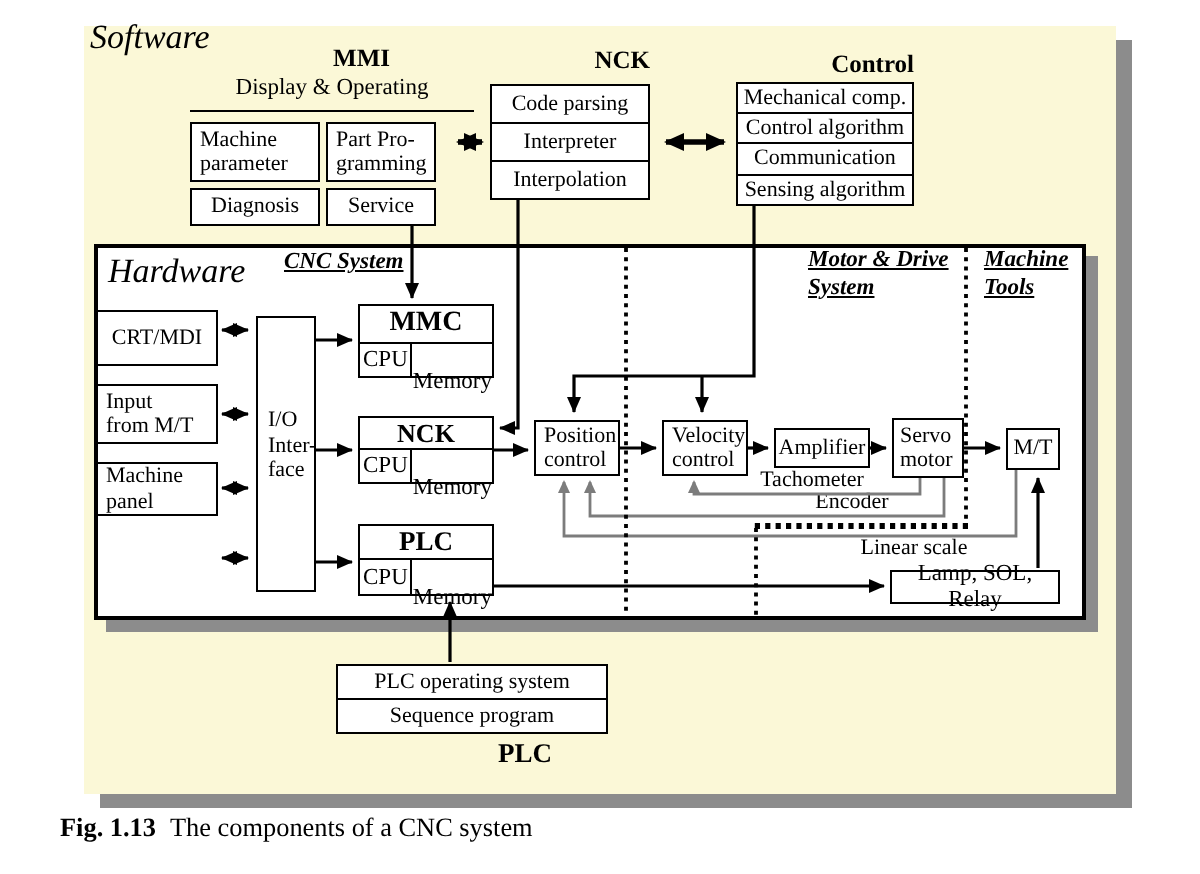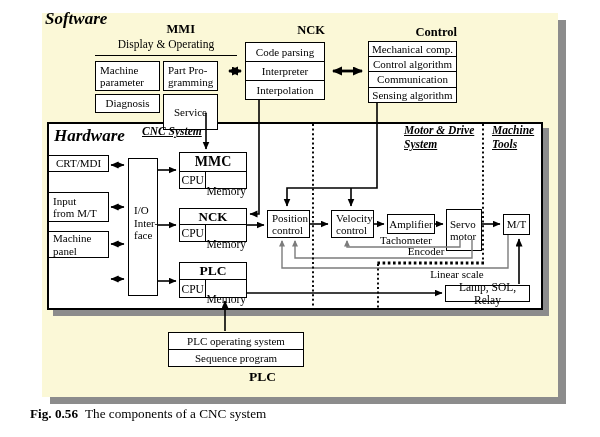--- a/index.html
+++ b/index.html
@@ -19,21 +19,21 @@
   .stack .row{border-top:1.2px solid var(--ink,#000);display:flex;align-items:center;
               justify-content:center;font-size:11px;text-align:center;}
   .stack .row:first-child{border-top:none;}
   .unit{background:var(--box-bg,#fff);border:1.8px solid var(--ink,#000);}
   .unit .t{font-weight:bold;text-align:center;border-bottom:1.4px solid var(--ink,#000);
            display:flex;align-items:center;justify-content:center;}
   .unit .cells{display:flex;}
   .unit .cpu{width:29px;border-right:1.4px solid var(--ink,#000);text-align:center;
              font-size:11.5px;display:flex;align-items:center;justify-content:center;}
   .unit .mem{flex:1;text-align:center;font-size:11.5px;display:flex;align-items:center;justify-content:center;margin-top:19px;}
-  .h1{font-weight:bold;font-style:italic;font-size:17px;}
+  .h1{font-weight:normal;font-style:italic;font-size:17px;}
   .h2{font-weight:bold;font-size:12.5px;text-align:right;}
   .sec{font-weight:bold;font-style:italic;font-size:11.5px;line-height:13.5px;
        text-decoration:underline;white-space:pre-line;}
   .lbl{font-size:11px;text-align:center;line-height:11px;}
   .grp{font-size:11.5px;text-align:center;border-bottom:1.5px solid var(--ink,#000);}
   .iotext{font-size:11px;line-height:12.5px;white-space:pre-line;padding:45px 0 0 5px;}
   .caption{font-size:13.2px;}
   .caption .cl{font-weight:bold;margin-right:7px;}
   svg.wires{position:absolute;left:0;top:0;pointer-events:none;}
   .wB{stroke:var(--ink,#000);stroke-width:1.6;fill:none;}
@@ -55,21 +55,21 @@
 
   <div class="abs h1" style="left:45px;top:9px">Software</div>
 
   <div class="abs h2" style="left:120px;top:22px;width:75px">MMI</div>
   <div class="abs grp" style="left:95px;top:38px;width:142px;height:18px">Display &amp; Operating</div>
   <div class="abs box l" style="left:95px;top:61px;width:65px;height:30px">Machine
 parameter</div>
   <div class="abs box l" style="left:163px;top:61px;width:55px;height:30px">Part Pro-
 gramming</div>
   <div class="abs box c" style="left:95px;top:94px;width:65px;height:19px">Diagnosis</div>
-  <div class="abs box c" style="left:163px;top:94px;width:55px;height:36px">Service</div>
+  <div class="abs box c" style="left:163px;top:94px;width:55px;height:19px">Service</div>
 
   <div class="abs h2" style="left:245px;top:23px;width:80px">NCK</div>
   <div class="abs stack" style="left:245px;top:42px;width:80px">
     <div class="row" style="height:18px">Code parsing</div>
     <div class="row" style="height:18px">Interpreter</div>
     <div class="row" style="height:18px">Interpolation</div>
   </div>
 
   <div class="abs h2" style="left:368px;top:25px;width:89px">Control</div>
   <div class="abs stack" style="left:368px;top:41px;width:89px">
@@ -79,21 +79,21 @@
     <div class="row" style="height:14.2px">Sensing algorithm</div>
   </div>
 
   <div class="abs h1" style="left:54px;top:126px">Hardware</div>
   <div class="abs sec" style="left:142px;top:125px">CNC System</div>
   <div class="abs sec" style="left:404px;top:124px">Motor &amp; Drive
 System</div>
   <div class="abs sec" style="left:492px;top:124px">Machine
 Tools</div>
 
-  <div class="abs box c" style="left:48px;top:155px;width:61px;height:17px">CRT/MDI</div>
+  <div class="abs box c" style="left:48px;top:155px;width:61px;height:28px">CRT/MDI</div>
   <div class="abs box l" style="left:48px;top:192px;width:61px;height:30px">Input
 from M/T</div>
   <div class="abs box l" style="left:48px;top:231px;width:61px;height:27px">Machine
 panel</div>
 
   <div class="abs box" style="left:128px;top:158px;width:30px;height:138px;align-items:flex-start"><span class="iotext">I/O
 Inter-
 face</span></div>
 
   <div class="abs unit" style="left:179px;top:152px;width:68px">
@@ -118,37 +118,37 @@
       <div class="cpu">CPU</div>
       <div class="mem">Memory</div>
     </div>
   </div>
 
   <div class="abs box l" style="left:267px;top:210px;width:43px;height:28px">Position
 control</div>
   <div class="abs box l" style="left:331px;top:210px;width:43px;height:28px">Velocity
 control</div>
   <div class="abs box c" style="left:387px;top:214px;width:48px;height:20px">Amplifier</div>
-  <div class="abs box l" style="left:446px;top:209px;width:36px;height:42px;padding-left:3px">Servo
+  <div class="abs box l" style="left:446px;top:209px;width:36px;height:30px;padding-left:3px">Servo
 motor</div>
   <div class="abs box c" style="left:503px;top:214px;width:27px;height:21px">M/T</div>
   <div class="abs box c" style="left:445px;top:285px;width:85px;height:17px;font-size:11.5px">Lamp, SOL, Relay</div>
 
   <div class="abs lbl" style="left:360px;top:235px;width:92px">Tachometer</div>
   <div class="abs lbl" style="left:392px;top:246px;width:68px">Encoder</div>
   <div class="abs lbl" style="left:418px;top:269px;width:78px">Linear scale</div>
 
   <div class="abs stack" style="left:168px;top:332px;width:136px">
     <div class="row" style="height:16px">PLC operating system</div>
     <div class="row" style="height:16px">Sequence program</div>
   </div>
   <div class="abs h2" style="left:196px;top:369px;width:80px;font-size:13.5px">PLC</div>
 
   <div class="abs caption" style="left:30px;top:406px">
-    <span class="cl">Fig. 0.56</span><span>The components of a CNC system</span>
+    <span class="cl">Fig. 1.13</span><span>The components of a CNC system</span>
   </div>
 
   <svg class="wires" width="600" height="437" viewBox="0 0 600 437">
     <defs>
       <marker id="mB" markerUnits="userSpaceOnUse" markerWidth="9" markerHeight="8" refX="7.5" refY="3.5" orient="auto-start-reverse">
         <path class="fB" d="M0,0 L8,3.5 L0,7 Z"></path>
       </marker>
       <marker id="mBL" markerUnits="userSpaceOnUse" markerWidth="11" markerHeight="10" refX="9" refY="4.5" orient="auto-start-reverse">
         <path class="fB" d="M0,0 L10,4.5 L0,9 Z"></path>
       </marker>

